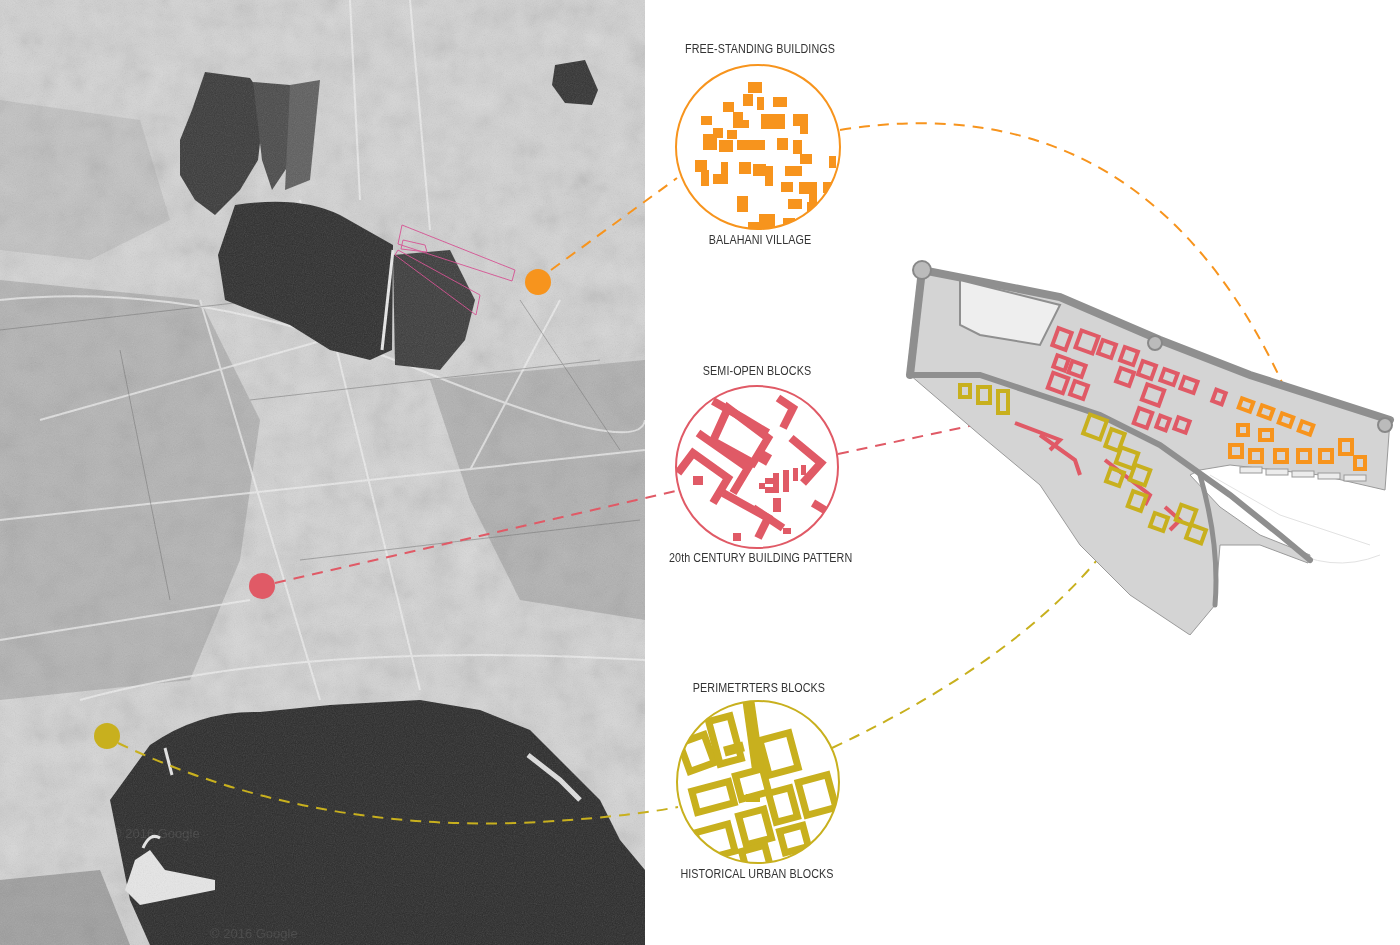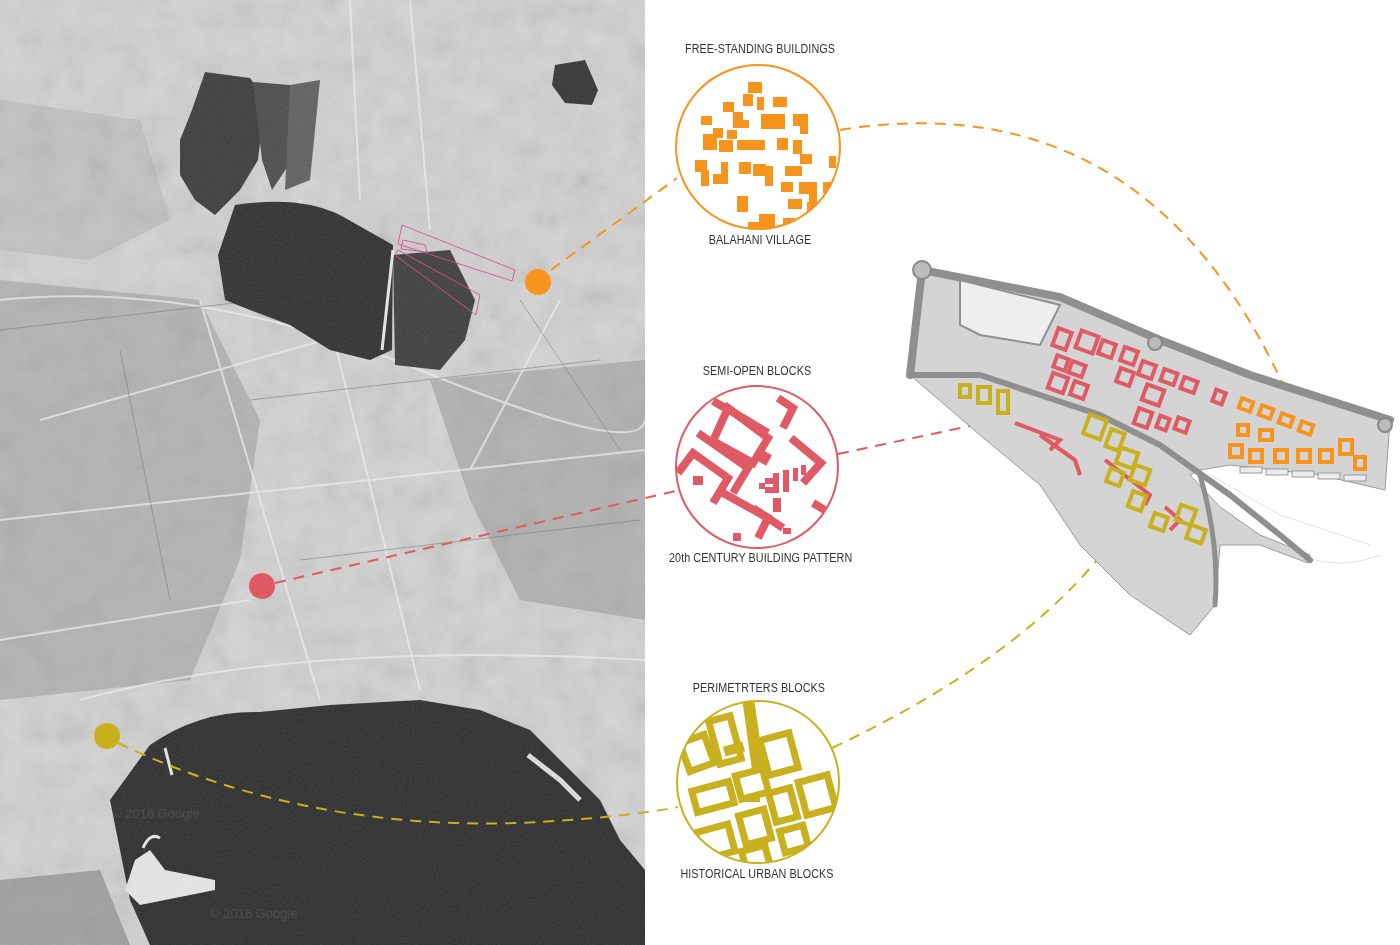--- a/index.html
+++ b/index.html
@@ -1,19 +1,19 @@
 <!DOCTYPE html>
 <html><head>
 <meta charset="utf-8">
 <style>
   html, body { margin:0; padding:0; background:#ffffff; }
   body { width:1400px; height:945px; position:relative; overflow:hidden; font-family:"Liberation Sans", sans-serif; }
   .map-panel { position:absolute; left:0; top:0; width:645px; height:945px; overflow:hidden; background:#bdbdbd; }
   .map-panel svg { position:absolute; left:0; top:0; }
-  .watermark { position:absolute; color:rgba(255,255,255,0.10); font-size:13px; font-family:"Liberation Sans", sans-serif; }
+  .watermark { position:absolute; color:rgba(255,255,255,0.10); font-size:13px; font-family:"Liberation Sans", sans-serif;margin-top:20px; }
   .overlay { position:absolute; left:0; top:0; width:1400px; height:945px; pointer-events:none; }
   .label { position:absolute; font-family:"Liberation Sans", sans-serif; font-size:12.5px; color:#333; letter-spacing:0.1px; transform:scaleX(0.86); transform-origin:center; white-space:nowrap; text-align:center; }
   .inset { position:absolute; }
   .plan { position:absolute; left:900px; top:245px; width:500px; height:390px; }
   .marker { position:absolute; border-radius:50%; }
 </style>
 </head>
 <body>
 
 <div class="map-panel">

